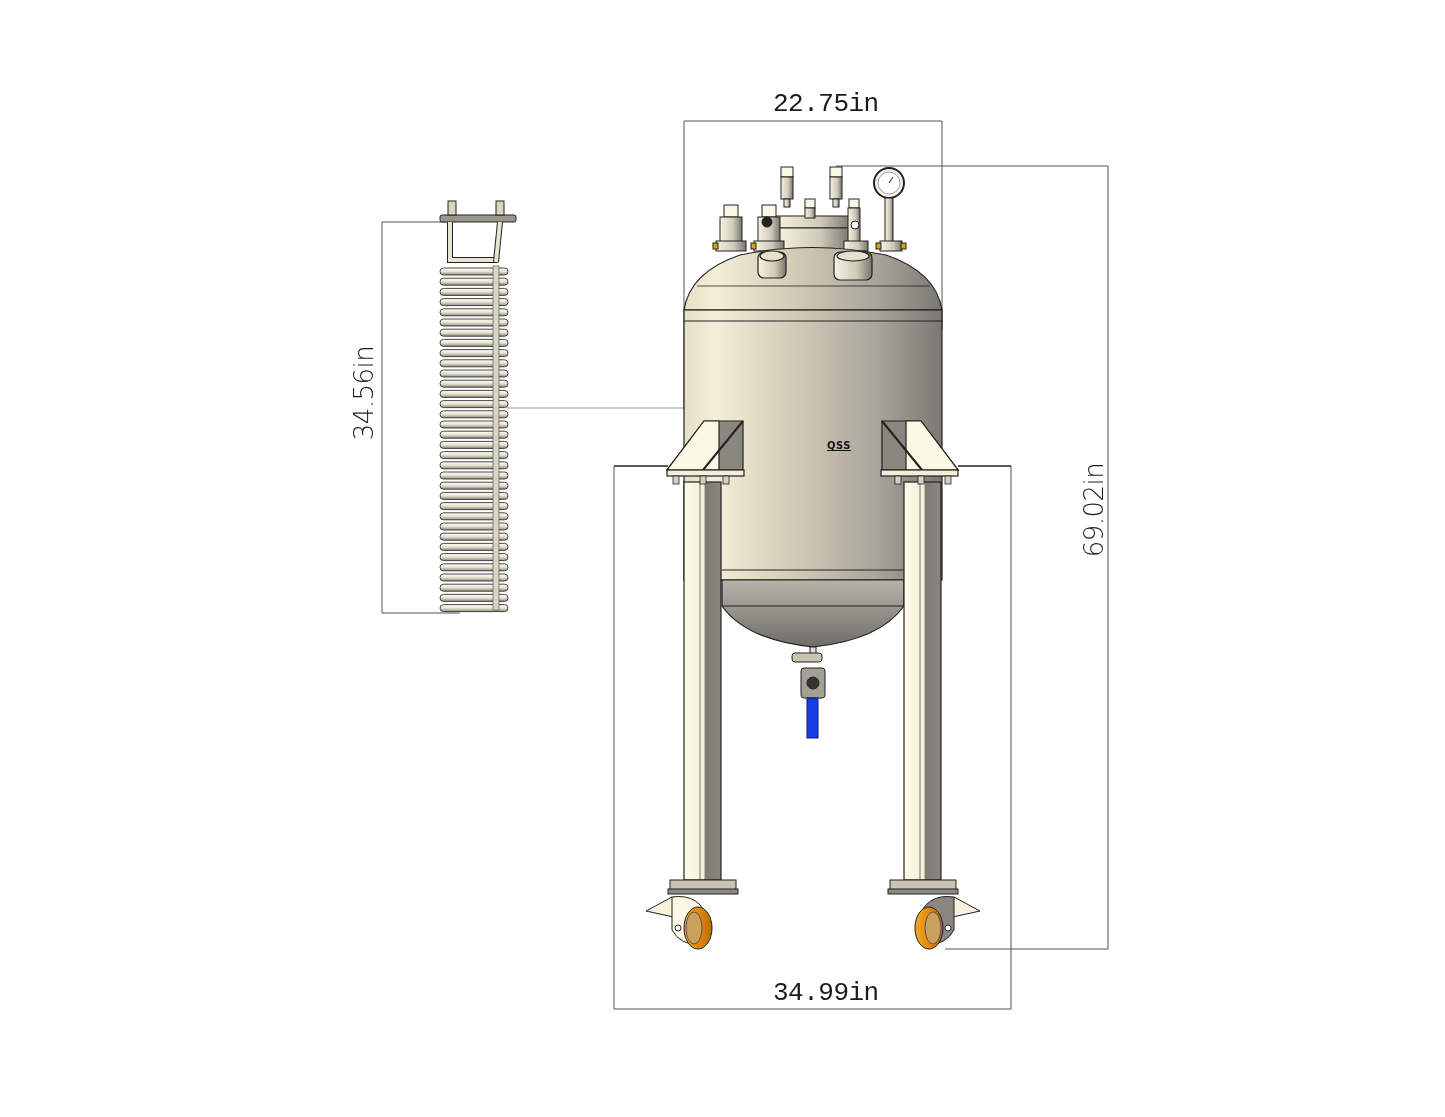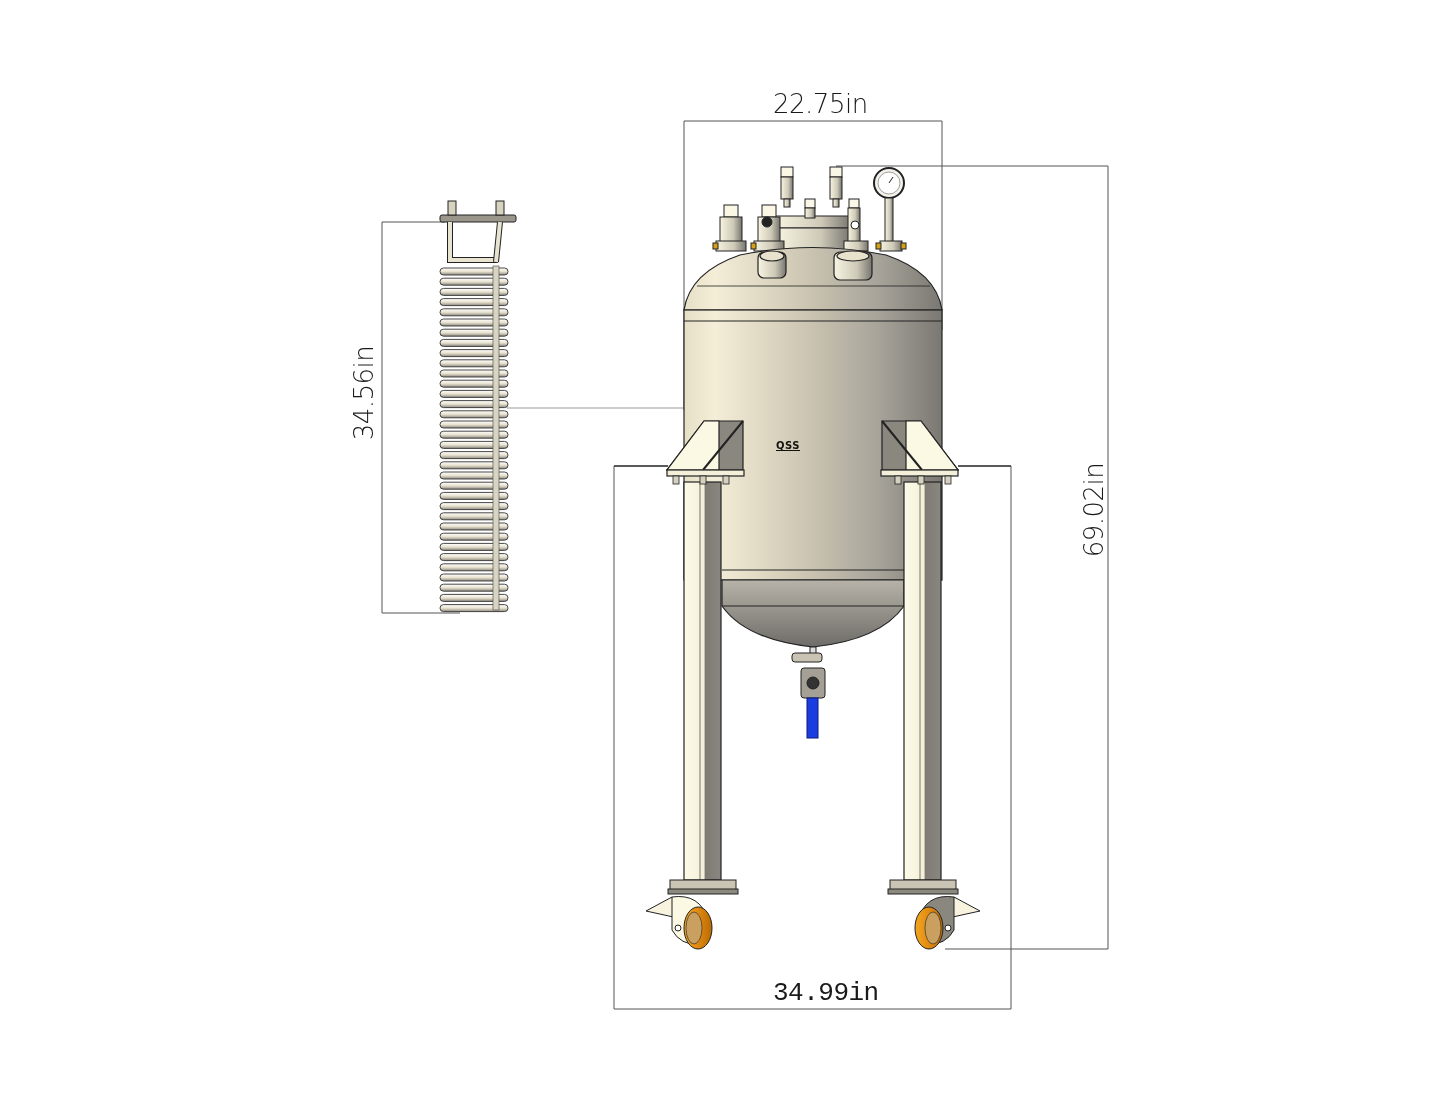--- a/index.html
+++ b/index.html
@@ -244,17 +244,17 @@
     <rect x="890" y="880" width="66" height="10" fill="#c9c4b3"></rect>
     <rect x="888" y="889" width="70" height="5" fill="#8c897f"></rect>
     <polygon points="980,911 954,897 948,918" fill="#f7f3df"></polygon>
     <path d="M954,897 Q926,893 918,920 L926,945 Q946,945 954,930 Z" fill="#8a877f"></path>
     <ellipse cx="929" cy="928" rx="14" ry="21" fill="url(#wheelGrad)"></ellipse>
     <ellipse cx="933" cy="928" rx="8" ry="16" fill="#caa060" stroke-width="0.6"></ellipse>
     <circle cx="948" cy="928" r="3" fill="#fff"></circle>
   </g>
 </svg>
 
-<div class="dim-label" style="left:773px; top:89px;">22.75in</div>
+<div class="dim-label" style="left:773px; top:89px;font-family:Liberation Mono, monospace;">22.75in</div>
 <div class="dim-label" style="left:773px; top:978px;font-family:Liberation Mono, monospace;">34.99in</div>
 <div class="dim-label dim-vert" style="left:1039px; top:495px; width:110px; text-align:center;">69.02in</div>
 <div class="dim-label dim-vert" style="left:309px; top:378px; width:110px; text-align:center;">34.56in</div>
-<div class="brand" style="left:776px; top:440px;">QSS</div>
+<div class="brand" style="left:827px; top:440px;">QSS</div>
 
 </body></html>

